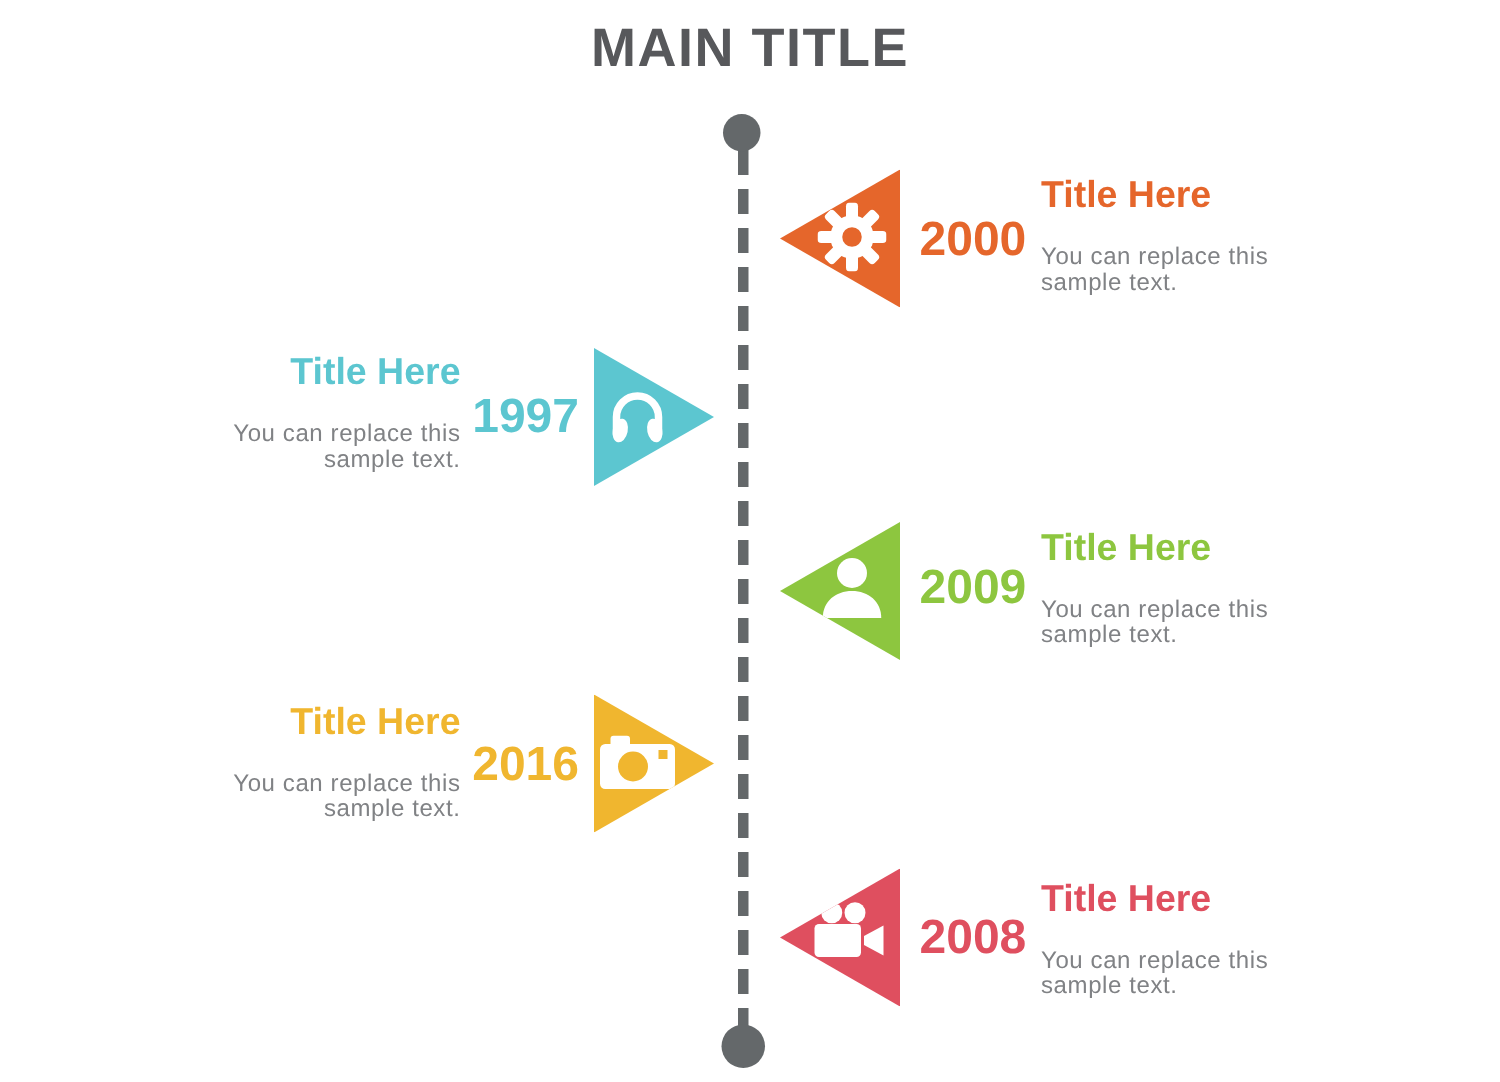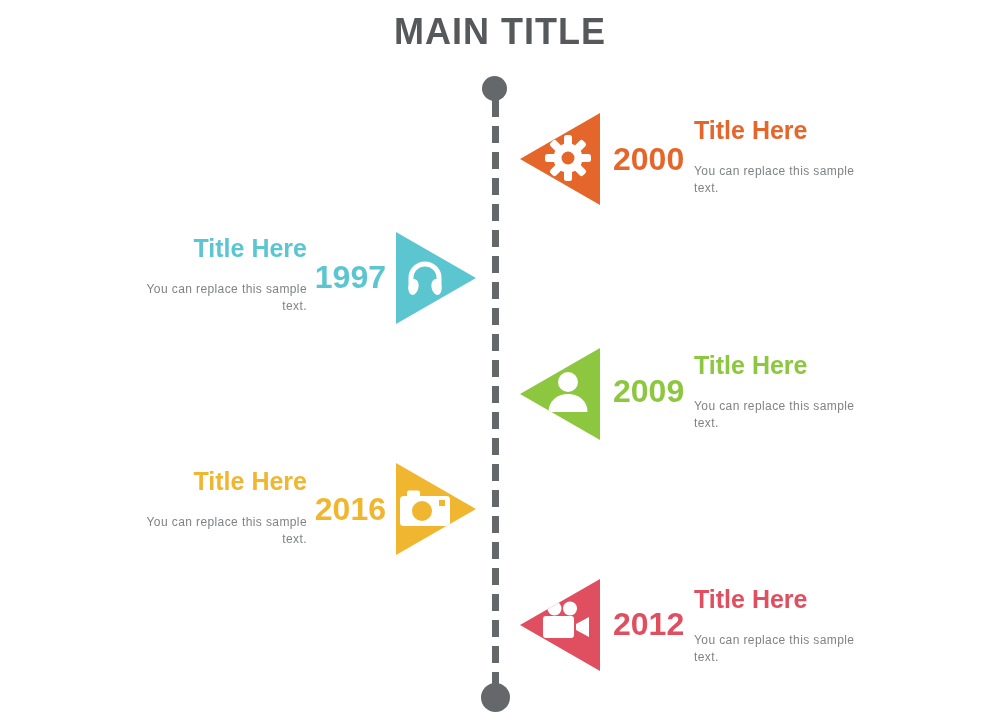--- a/index.html
+++ b/index.html
@@ -28,21 +28,21 @@
   .tri.point-right { clip-path:polygon(0 0, 0 100%, 100% 50%); }
   .tri svg { position:absolute; }
 
   .year { position:absolute; font-size:32px; font-weight:bold; line-height:30px; }
   .year.side-left { width:86px; text-align:right; }
 
   .tblock { position:absolute; width:175px; }
   .tblock.side-right { text-align:left; }
   .tblock.side-left  { text-align:right; width:172px; }
   .ttl  { font-size:25px; font-weight:bold; line-height:27px; margin-bottom:19px; }
-  .desc { font-size:12px; line-height:17px; letter-spacing:0.4px; }
+  .desc { font-size:16px; line-height:17px; letter-spacing:0.4px; }
 
   
   .m0-tri  { left:520px; top:113px; }
   .m0-icon { left:25px;  top:22px; }
   .m0-year { left:613px; top:144px; }
   .m0-text { left:694px; top:117px; }
 
   .m1-tri  { left:396px; top:232px; }
   .m1-icon { left:8px;   top:25px; }
   .m1-year { left:300px; top:262px; }
@@ -132,19 +132,19 @@
   </div>
 
   <div class="tri point-left m4-tri" style="background-color: rgb(223, 79, 95);">
     <svg class="m4-icon" width="50" height="42" viewBox="0 0 50 42">
       <circle cx="13.5" cy="7.5" r="7" fill="#ffffff"></circle>
       <circle cx="29" cy="7.5" r="7" fill="#ffffff"></circle>
       <rect x="2" y="15" width="31" height="22" rx="3" fill="#ffffff"></rect>
       <path d="M35 23 L48 16 L48 36 L35 29 Z" fill="#ffffff"></path>
     </svg>
   </div>
-  <div class="year m4-year" style="color: rgb(223, 79, 95);">2012</div>
+  <div class="year m4-year" style="color: rgb(223, 79, 95);">2008</div>
   <div class="tblock side-right m4-text">
     <div class="ttl" style="color: rgb(223, 79, 95);">Title Here</div>
     <div class="desc" style="color: rgb(128, 130, 133);">You can replace this sample text.</div>
   </div>
 
 </div>
 
 </body></html>

